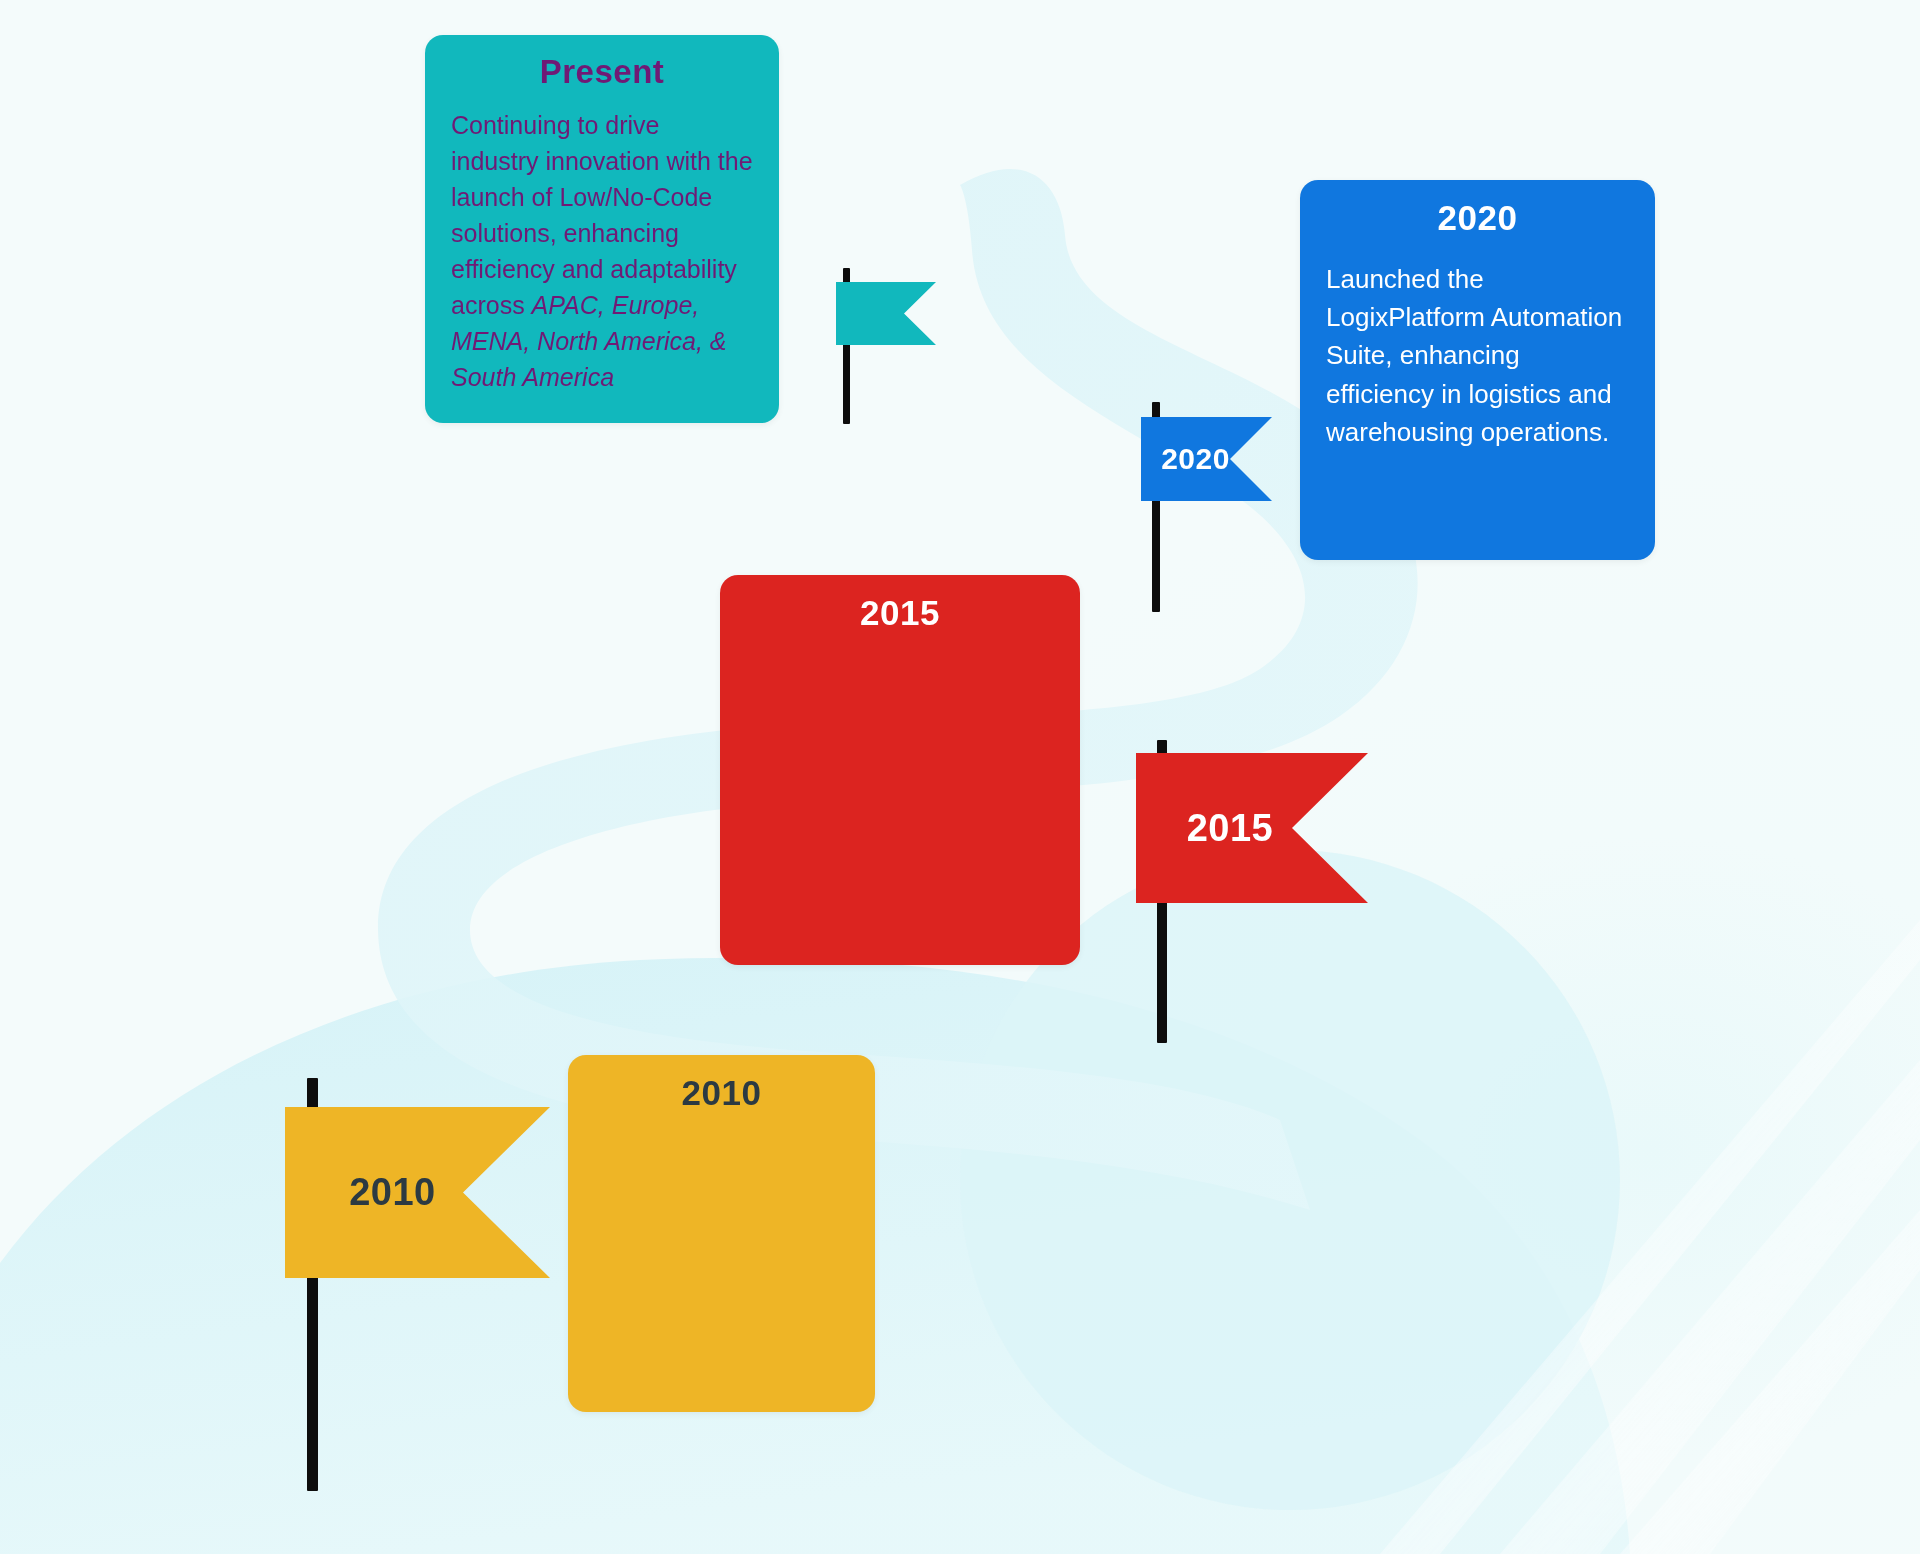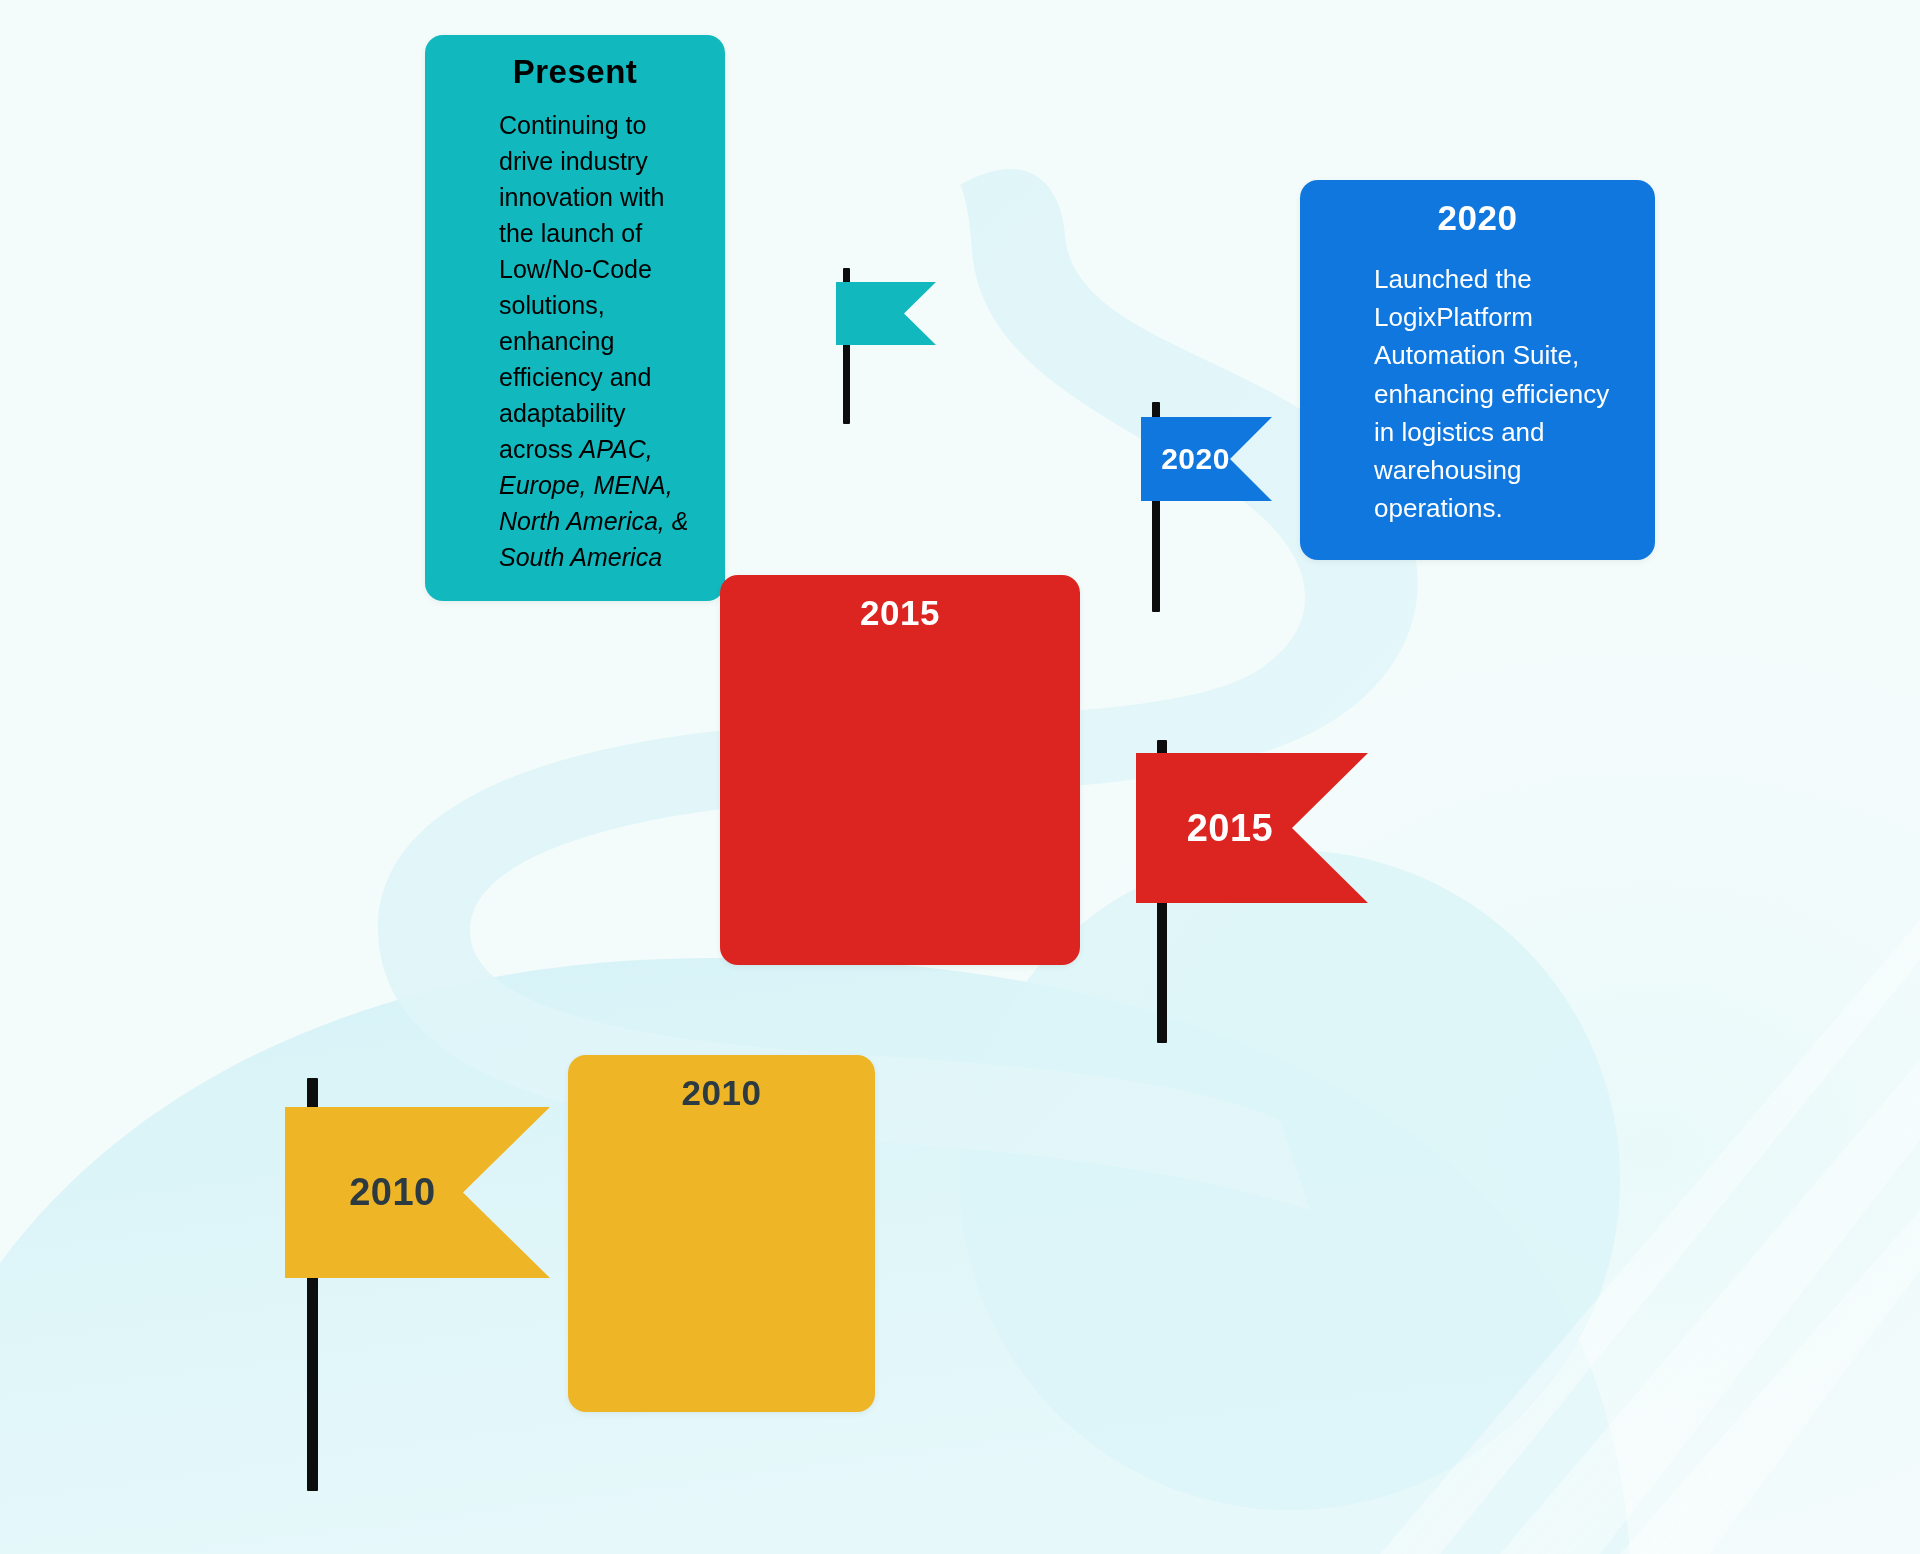--- a/index.html
+++ b/index.html
@@ -29,28 +29,27 @@
   .card-year {
     text-align:center;
     font-weight:bold;
     font-size:34px;
     letter-spacing:0.5px;
     margin-bottom:14px;
   }
   .card-body {
     font-size:26px;
     line-height:1.47;
-    margin-left:48px;
   }
   .card-body .it { font-style:italic; }
   .card-body .bd { font-weight:bold; }
 
   #card-present {
-    left:425px; top:35px; width:300px; min-height:388px;
-    background:#11b8bd; color:#000000;
+    left:425px; top:35px; width:354px; min-height:388px;
+    background:#11b8bd; color:#701a75;
   }
   #card-present .card-year { font-size:33px; margin-bottom:16px; }
   #card-present .card-body { font-size:25px; line-height:1.44; }
 
   #card-2020 {
     left:1300px; top:180px; width:355px; min-height:380px;
     background:#1077df; color:#ffffff;
   }
   #card-2020 .card-year { font-size:35px; margin-bottom:22px; }
 

